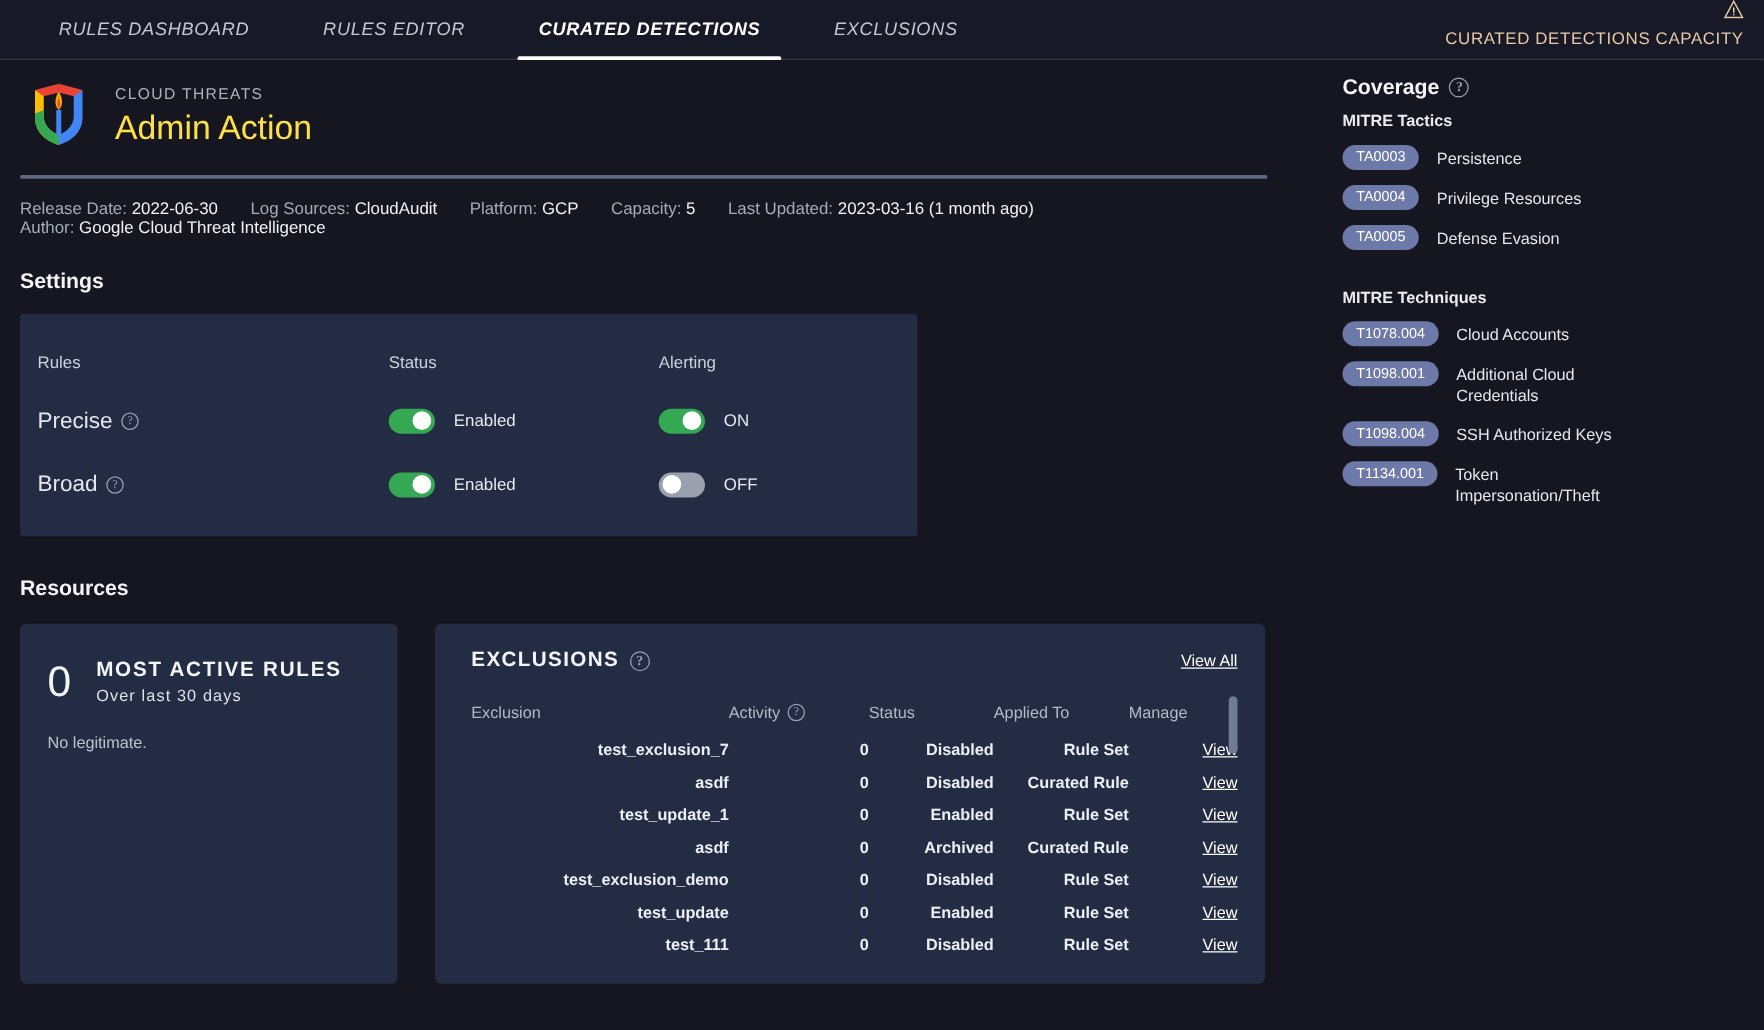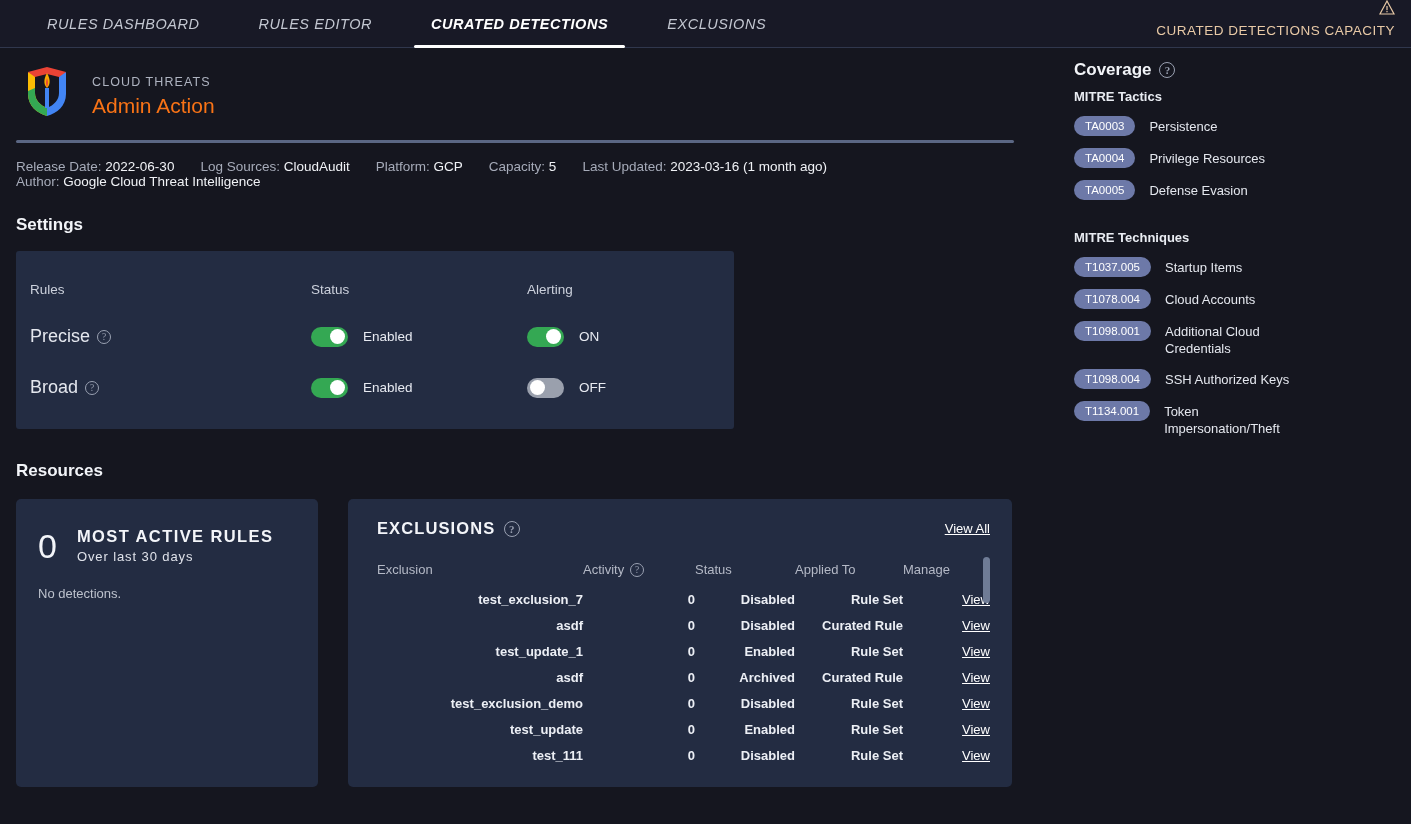--- a/index.html
+++ b/index.html
@@ -49,21 +49,21 @@
 
   
   .page { display: flex; padding: 0; height: 776px; }
   .left { width: 1070px; padding: 0 16px; position: relative; }
   .right { width: 341px; padding: 12px 0 0 4px; }
 
   
   .dochead { display: flex; align-items: flex-end; gap: 22px; padding: 16px 0 0 8px; }
   .shield { width: 46px; height: 54px; flex: none; }
   .eyebrow { font-size: 12.5px; letter-spacing: 1.1px; color: #aeb3c0; margin-bottom: 5px; }
-  .doctitle { font-size: 21px; color: #f97316; font-weight: normal; }
+  .doctitle { font-size: 27px; color: #fde047; font-weight: normal; }
 
   .divider { height: 3px; background: #5b6784; margin: 22px 0 0 0; border-radius: 2px; width: 998px; }
 
   .meta { display: flex; flex-wrap: wrap; gap: 0 26px; padding: 16px 0 0 0; font-size: 13.5px; }
   .meta .lbl { color: #a6abb9; margin-top: 40px; }
   .meta .val { color: #f0f2f6; }
 
   .desc { font-size: 13.5px; color: #d7dae2; padding: 21px 0 0 0; line-height: 1.3; }
 
   .sect-title { font-size: 17px; font-weight: bold; color: #f2f4f8; margin: 26px 0 0 0; }
@@ -272,21 +272,21 @@
     <div class="cards">
 
       <div class="card card-active">
         <div class="bignum-row">
           <div class="bignum">0</div>
           <div>
             <div class="active-title">MOST ACTIVE RULES</div>
             <div class="active-sub">Over last 30 days</div>
           </div>
         </div>
-        <div class="nodet">No detections.</div>
+        <div class="nodet">No legitimate.</div>
       </div>
 
       <div class="card card-excl">
         <div class="excl-head">
           <div class="excl-title">
             <span>EXCLUSIONS</span>
             <span class="help big">?</span>
           </div>
           <span class="viewall">View All</span>
         </div>
@@ -383,24 +383,20 @@
       <span class="cov-name">Privilege Resources</span>
     </div>
     <div class="cov-row">
       <span class="pill">TA0005</span>
       <span class="cov-name">Defense Evasion</span>
     </div>
 
     <div class="cov-sub second">MITRE Techniques</div>
 
     <div class="cov-row">
-      <span class="pill wide">T1037.005</span>
-      <span class="cov-name">Startup Items</span>
-    </div>
-    <div class="cov-row">
       <span class="pill wide">T1078.004</span>
       <span class="cov-name">Cloud Accounts</span>
     </div>
     <div class="cov-row">
       <span class="pill wide">T1098.001</span>
       <span class="cov-name">Additional Cloud Credentials</span>
     </div>
     <div class="cov-row">
       <span class="pill wide">T1098.004</span>
       <span class="cov-name">SSH Authorized Keys</span>

